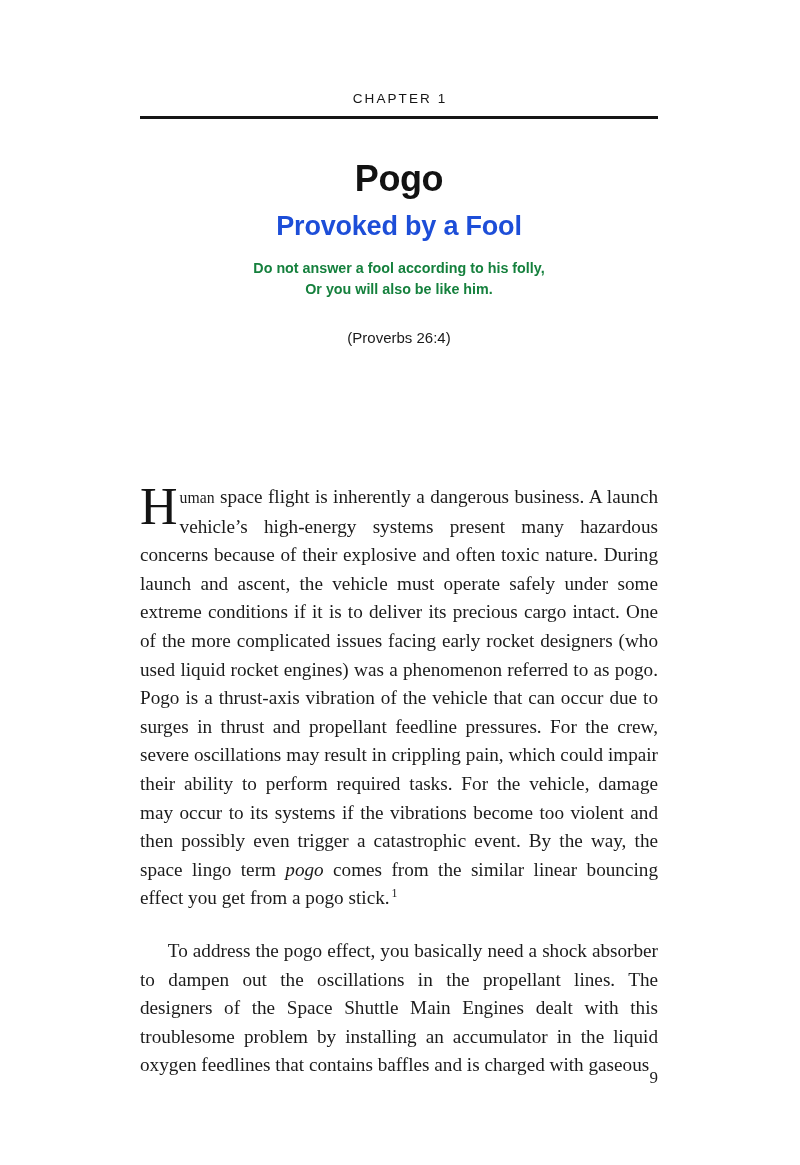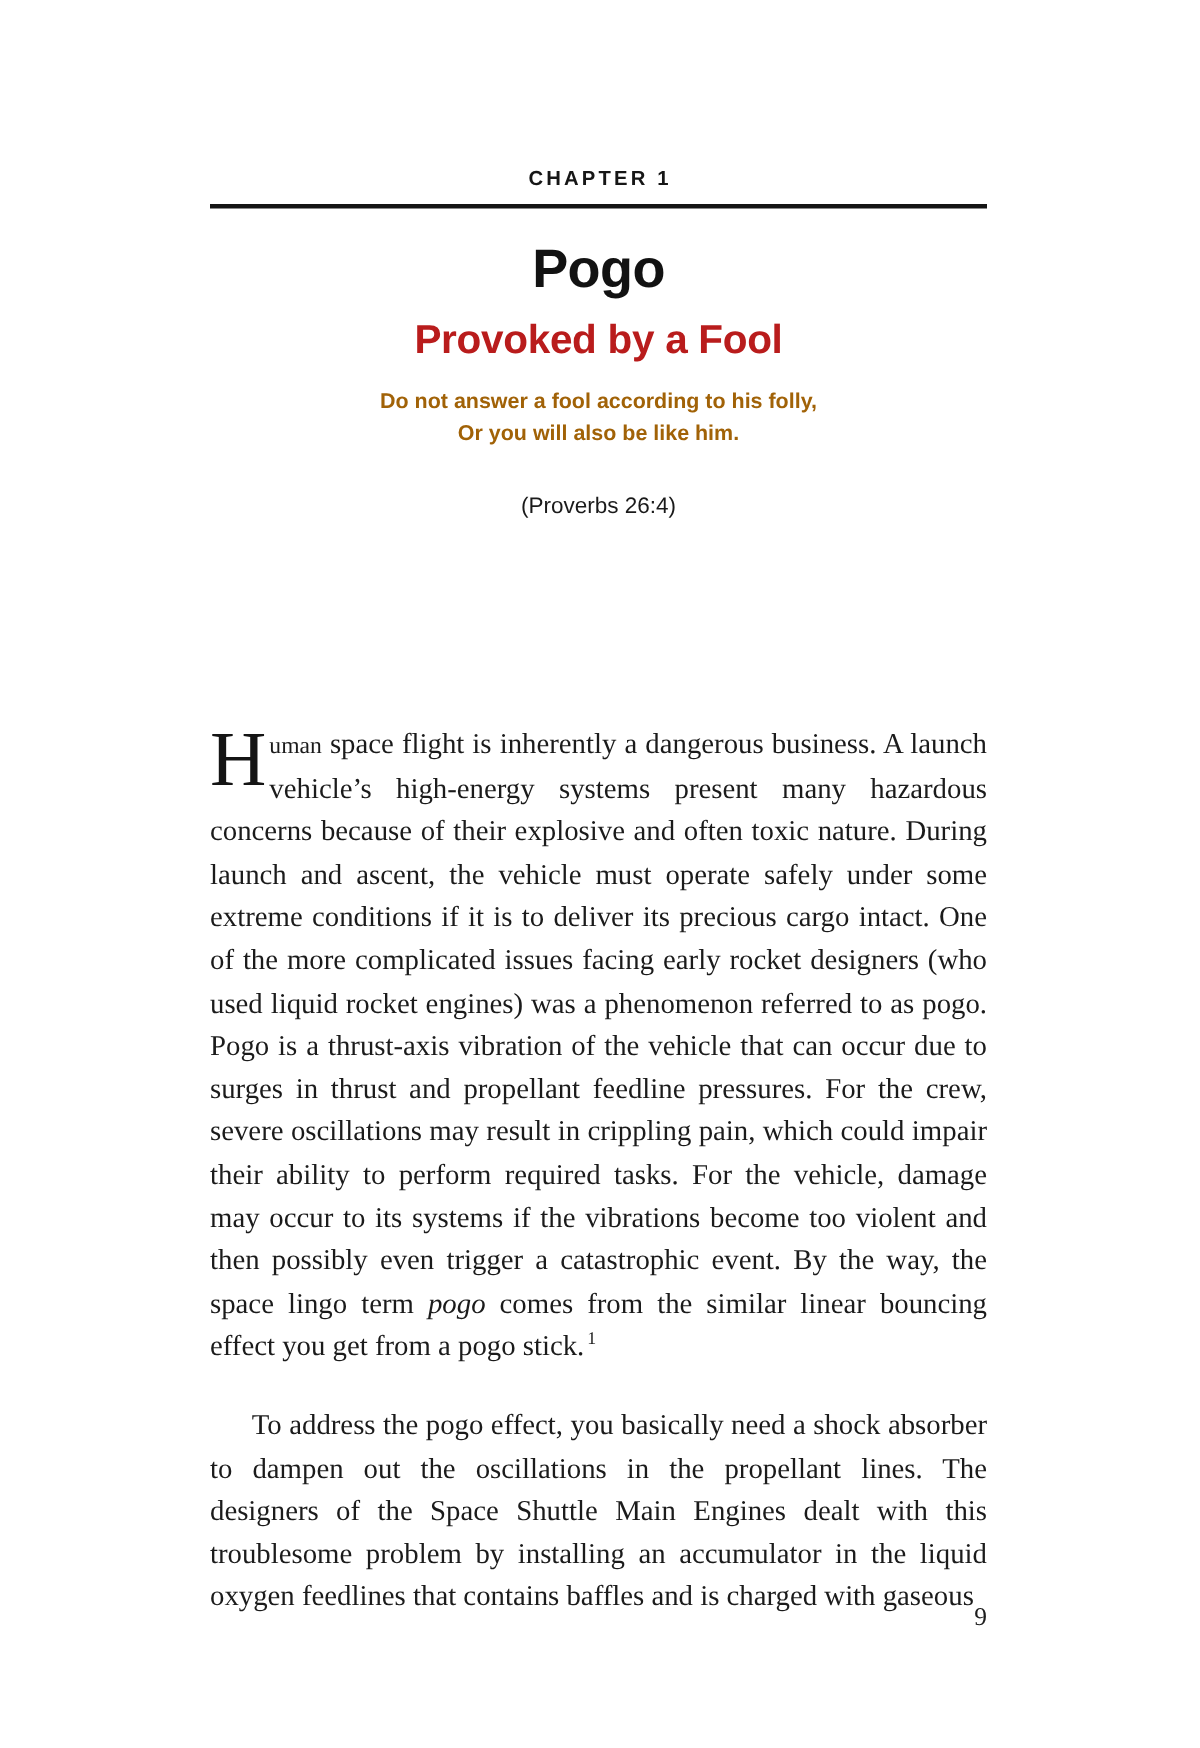--- a/index.html
+++ b/index.html
@@ -28,27 +28,26 @@
   
   .chapter-header {
     position: absolute;
     left: 140px;
     top: 90px;
     width: 518px;
     text-align: center;
   }
   .chapter-label {
     font-family: "Liberation Sans", sans-serif;
-    font-weight: bold;
+    font-weight: normal;
     font-size: 13.5px;
     letter-spacing: 2.1px;
     color: #161616;
     line-height: 18px;
     text-indent: 2.1px;
-    margin-top: 20px;
   }
   .chapter-rule {
     margin-top: 8px;
     width: 518px;
     height: 2.6px;
     background: #151515;
   }
 
   
   .title-block {
@@ -65,38 +64,38 @@
     line-height: 42px;
     letter-spacing: -0.4px;
     color: #121212;
   }
   .chapter-subtitle {
     font-family: "Liberation Sans", sans-serif;
     font-weight: bold;
     font-size: 27px;
     line-height: 34px;
     letter-spacing: -0.2px;
-    color: #b91c1c;
+    color: #1d4ed8;
     margin-top: 9px;
   }
 
   
   .epigraph {
     position: absolute;
     left: 140px;
     top: 258px;
     width: 518px;
     text-align: center;
   }
   .epigraph-line {
     font-family: "Liberation Sans", sans-serif;
     font-weight: bold;
     font-size: 14.3px;
     line-height: 21px;
-    color: #a16207;
+    color: #15803d;
   }
   .epigraph-citation {
     font-family: "Liberation Sans", sans-serif;
     font-weight: normal;
     font-size: 15px;
     line-height: 20px;
     color: #1a1a1a;
     margin-top: 28px;
   }
 

